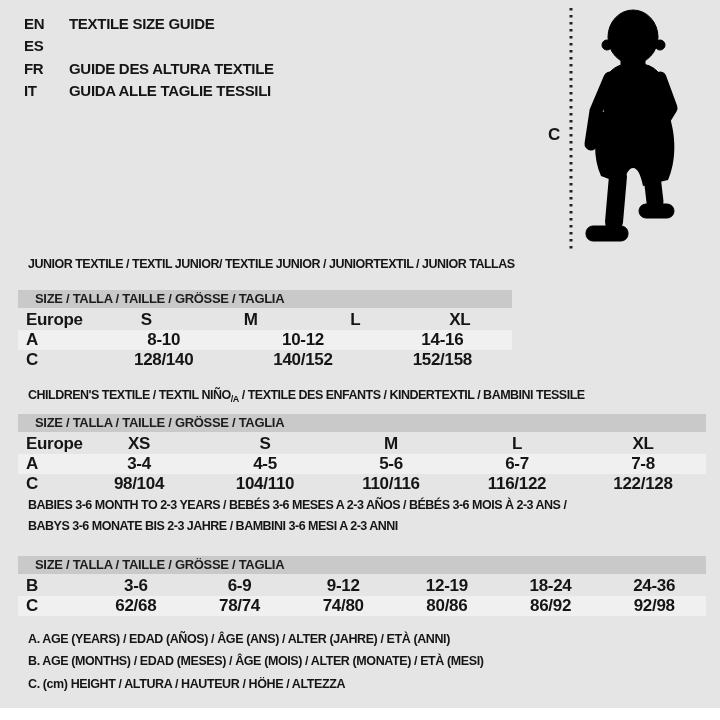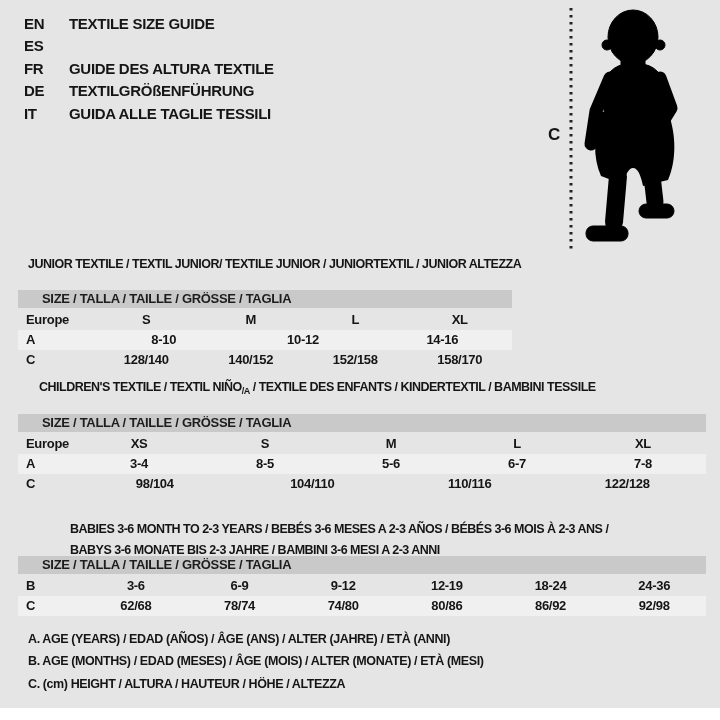--- a/index.html
+++ b/index.html
@@ -12,31 +12,31 @@
   .lang-row { display:flex; height:22.4px; line-height:22.4px;
               font-size:15px; font-weight:700; letter-spacing:-0.3px; }
   .lang-code { width:45px; }
   
   .figure-svg { position:absolute; left:540px; top:2px; }
   
   .sec-title { position:absolute; left:28px; font-size:12.5px; font-weight:700;
                letter-spacing:-0.5px; white-space:nowrap; }
   .sec-title .sub { font-size:9px; vertical-align:-3px; }
   #sec1-title { top:257px; }
-  #sec2-title { top:380px;margin-left:11px; }
-  #sec3-title { top:519px; line-height:21px;margin-left:42px; }
+  #sec2-title { top:388px; }
+  #sec3-title { top:495px; line-height:21px; }
   
   .size-table { position:absolute; left:18px; }
   #table1 { top:290px; width:494px; }
   #table2 { top:414px; width:688px; }
   #table3 { top:556px; width:688px; }
-  .size-bar { background:#c9c9c9; height:18px; line-height:18px; padding-left:24px;
+  .size-bar { background:#c9c9c9; height:18px; line-height:18px; padding-left:17px;
               font-size:13px; font-weight:700; letter-spacing:-0.3px; color:#1d1d1d;
               margin-bottom:2px; }
-  .trow { display:flex; height:20px; line-height:20px; font-size:13px;
+  .trow { display:flex; height:20px; line-height:20px; font-size:17px;
           font-weight:700; letter-spacing:-0.3px; }
   .trow.shaded { background:#f0f0f0; }
   .tlabel { padding-left:8px; box-sizing:border-box; }
   #table1 .tlabel { width:76px; }
   #table2 .tlabel { width:58px; }
   #table3 .tlabel { width:66px; }
   .tcell { flex:1; text-align:center; }
   
   .notes { position:absolute; left:28px; top:628px; }
   .note-line { height:22.3px; line-height:22.3px; font-size:12.5px;
@@ -53,24 +53,20 @@
       <span class="lang-label">TEXTILE SIZE GUIDE</span>
     </div>
     <div class="lang-row">
       <span class="lang-code">ES</span>
     </div>
     <div class="lang-row">
       <span class="lang-code">FR</span>
       <span class="lang-label">GUIDE DES ALTURA TEXTILE</span>
     </div>
     <div class="lang-row">
-      <span class="lang-code">DE</span>
-      <span class="lang-label">TEXTILGRÖßENFÜHRUNG</span>
-    </div>
-    <div class="lang-row">
       <span class="lang-code">IT</span>
       <span class="lang-label">GUIDA ALLE TAGLIE TESSILI</span>
     </div>
   </div>
 
   <svg class="figure-svg" width="170" height="252" viewBox="0 0 170 252">
     <text x="8" y="138" font-size="17" font-weight="bold" fill="#151515">C</text>
     <line x1="31" y1="6" x2="31" y2="248" stroke="#222" stroke-width="3" stroke-dasharray="2.5 4.5"></line>
     <g transform="translate(40,4)" fill="#000" stroke="#000">
       <ellipse cx="53" cy="31" rx="25" ry="27"></ellipse>
@@ -81,71 +77,71 @@
       <path d="M 30 72 L 16 105 L 11 138" fill="none" stroke-width="13" stroke-linecap="round" stroke-linejoin="round"></path>
       <path d="M 80 72 L 91 102 L 83 115" fill="none" stroke-width="13" stroke-linecap="round" stroke-linejoin="round"></path>
       <path d="M 22 106 C 13 128 13 152 21 170 L 42 178 C 46 168 49 162 53 162 C 58 162 61 170 63 180 L 88 174 C 96 156 97 130 88 106 Z" stroke="none"></path>
       <path d="M 38 170 L 34 216" fill="none" stroke-width="18" stroke-linecap="round"></path>
       <rect x="6" y="220" width="42" height="15" rx="7"></rect>
       <path d="M 72 170 L 75 196" fill="none" stroke-width="17" stroke-linecap="round"></path>
       <rect x="59" y="198" width="35" height="14" rx="7"></rect>
     </g>
   </svg>
 
-  <div class="sec-title" id="sec1-title">JUNIOR TEXTILE / TEXTIL JUNIOR/ TEXTILE JUNIOR / JUNIORTEXTIL / JUNIOR ALTEZZA</div>
+  <div class="sec-title" id="sec1-title">JUNIOR TEXTILE / TEXTIL JUNIOR/ TEXTILE JUNIOR / JUNIORTEXTIL / JUNIOR TALLAS</div>
   <div class="size-table" id="table1">
     <div class="size-bar">SIZE / TALLA / TAILLE / GRÖSSE / TAGLIA</div>
     <div class="trow">
       <span class="tlabel">Europe</span>
       <span class="tcell">S</span>
       <span class="tcell">M</span>
       <span class="tcell">L</span>
       <span class="tcell">XL</span>
     </div>
     <div class="trow shaded">
       <span class="tlabel">A</span>
       <span class="tcell">8-10</span>
       <span class="tcell">10-12</span>
       <span class="tcell">14-16</span>
     </div>
     <div class="trow">
       <span class="tlabel">C</span>
       <span class="tcell">128/140</span>
       <span class="tcell">140/152</span>
       <span class="tcell">152/158</span>
-      <span class="tcell">158/170</span>
     </div>
   </div>
 
   <div class="sec-title" id="sec2-title">
     <span>CHILDREN'S TEXTILE / TEXTIL NIÑO</span><span class="sub">/A</span><span> / TEXTILE DES ENFANTS / KINDERTEXTIL / BAMBINI TESSILE</span>
   </div>
   <div class="size-table" id="table2">
     <div class="size-bar">SIZE / TALLA / TAILLE / GRÖSSE / TAGLIA</div>
     <div class="trow">
       <span class="tlabel">Europe</span>
       <span class="tcell">XS</span>
       <span class="tcell">S</span>
       <span class="tcell">M</span>
       <span class="tcell">L</span>
       <span class="tcell">XL</span>
     </div>
     <div class="trow shaded">
       <span class="tlabel">A</span>
       <span class="tcell">3-4</span>
-      <span class="tcell">8-5</span>
+      <span class="tcell">4-5</span>
       <span class="tcell">5-6</span>
       <span class="tcell">6-7</span>
       <span class="tcell">7-8</span>
     </div>
     <div class="trow">
       <span class="tlabel">C</span>
       <span class="tcell">98/104</span>
       <span class="tcell">104/110</span>
       <span class="tcell">110/116</span>
+      <span class="tcell">116/122</span>
       <span class="tcell">122/128</span>
     </div>
   </div>
 
   <div class="sec-title" id="sec3-title">
     <div>BABIES 3-6 MONTH TO 2-3 YEARS / BEBÉS 3-6 MESES A 2-3 AÑOS / BÉBÉS 3-6 MOIS À 2-3 ANS /</div>
     <div>BABYS 3-6 MONATE BIS 2-3 JAHRE / BAMBINI 3-6 MESI A 2-3 ANNI</div>
   </div>
   <div class="size-table" id="table3">
     <div class="size-bar">SIZE / TALLA / TAILLE / GRÖSSE / TAGLIA</div>

